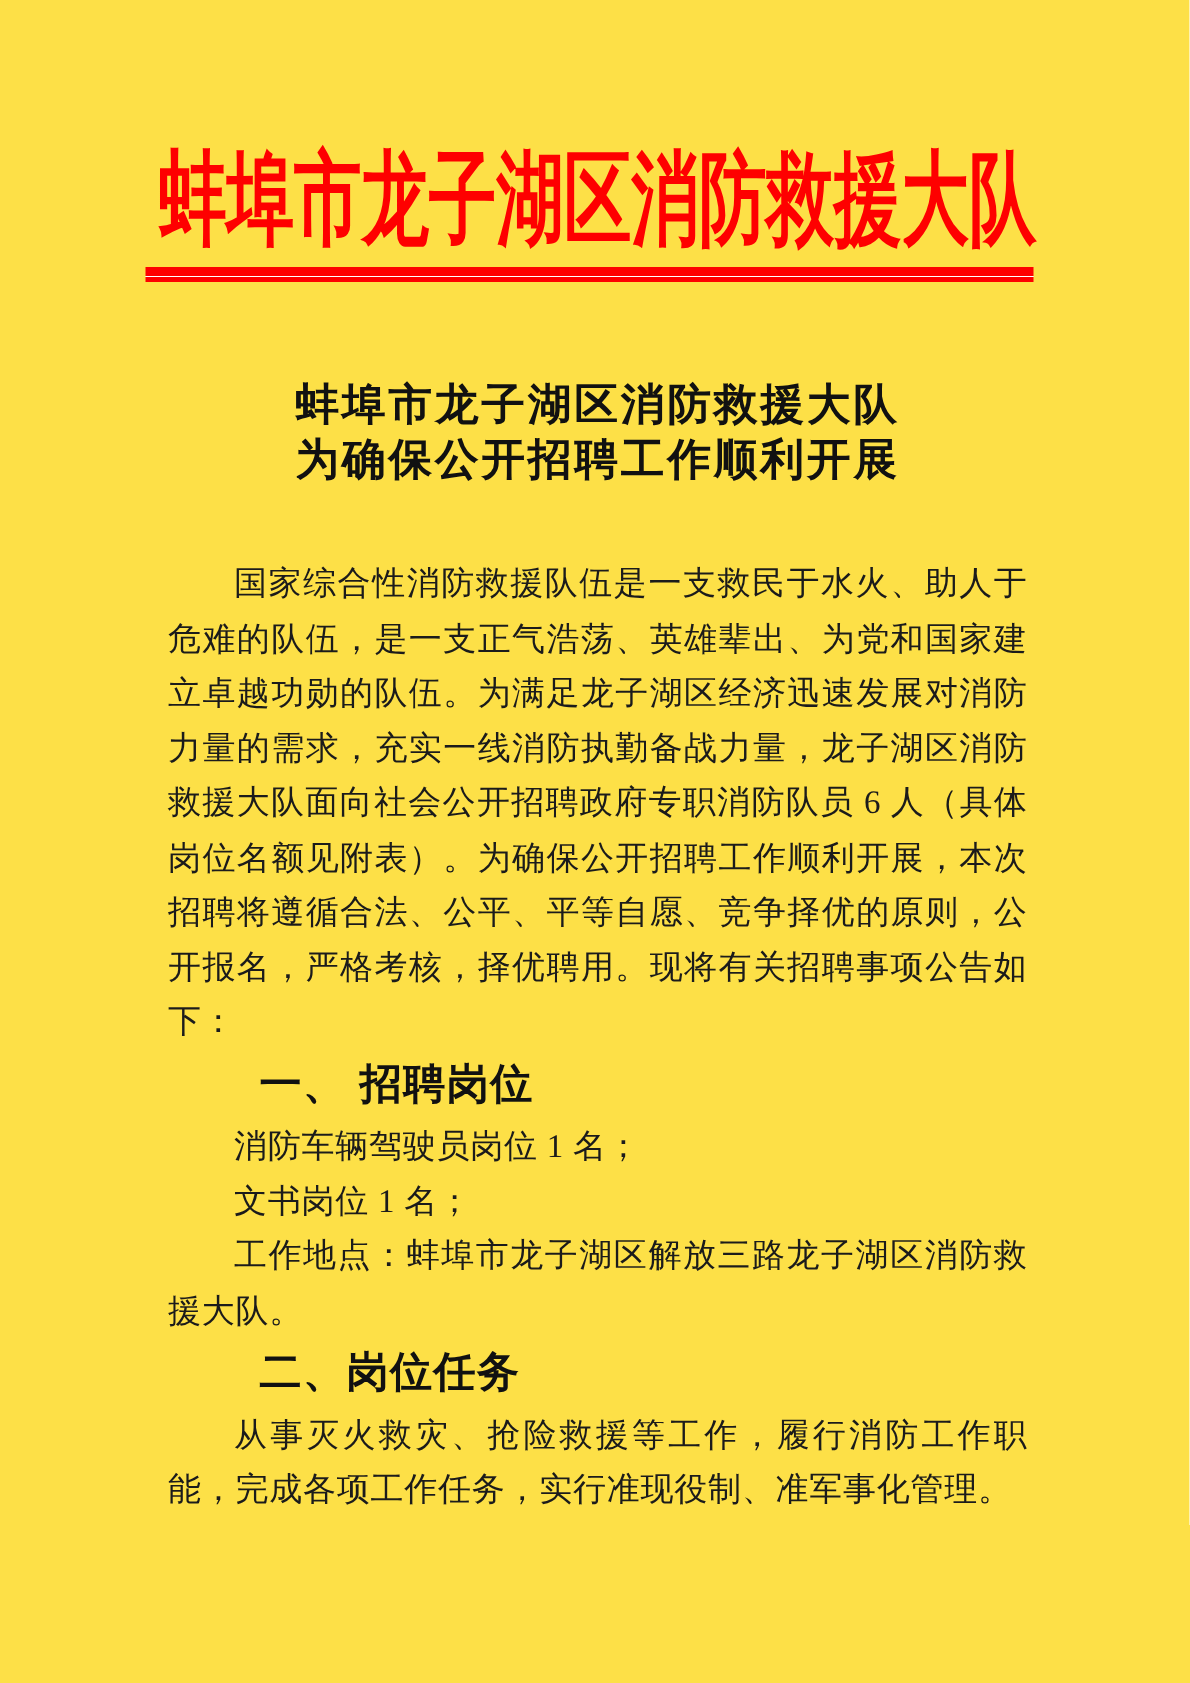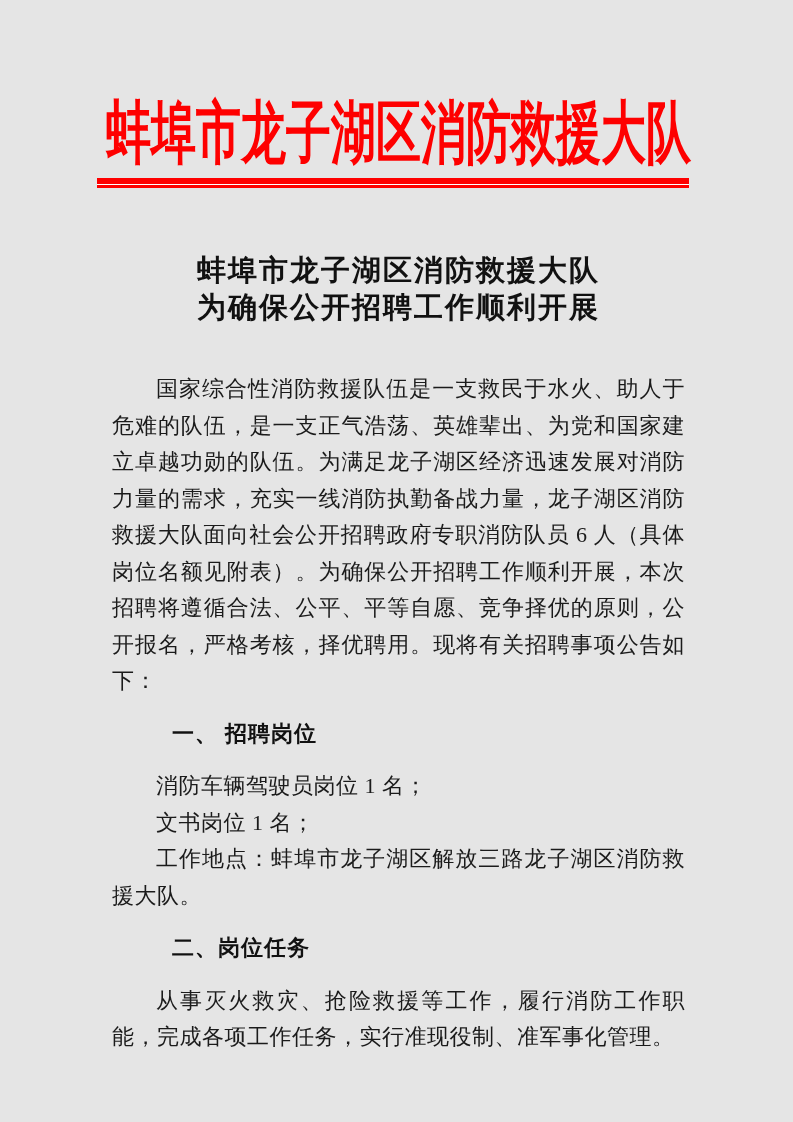--- a/index.html
+++ b/index.html
@@ -4,21 +4,21 @@
 <style>
   html, body {
     margin: 0;
     padding: 0;
     background: #ffffff;
   }
   .page {
     position: relative;
     width: 793px;
     height: 1122px;
-    background: #e5e5e5;
+    background: #fde047;
     overflow: hidden;
     font-family: "Liberation Serif", serif;
     box-sizing: border-box;
   }
   .content {
     margin-left: 112px;
     margin-right: 108px;
   }
   
   .masthead {
@@ -68,25 +68,25 @@
     line-height: 36.5px;
     color: #1b1b1b;
     text-align: justify;
     letter-spacing: 0.5px;
   }
   .para {
     margin: 0;
     text-indent: 2em;
   }
   .section-heading {
-    margin: 16px;
+    margin: 5px;
     text-indent: 2em;
     font-family: "Liberation Sans", sans-serif;
     font-weight: bold;
-    font-size: 22px;
+    font-size: 28px;
     color: #111111;
     letter-spacing: 1px;
   }
 </style>
 </head>
 <body>
 
 <div class="page">
   <div class="content">
 

